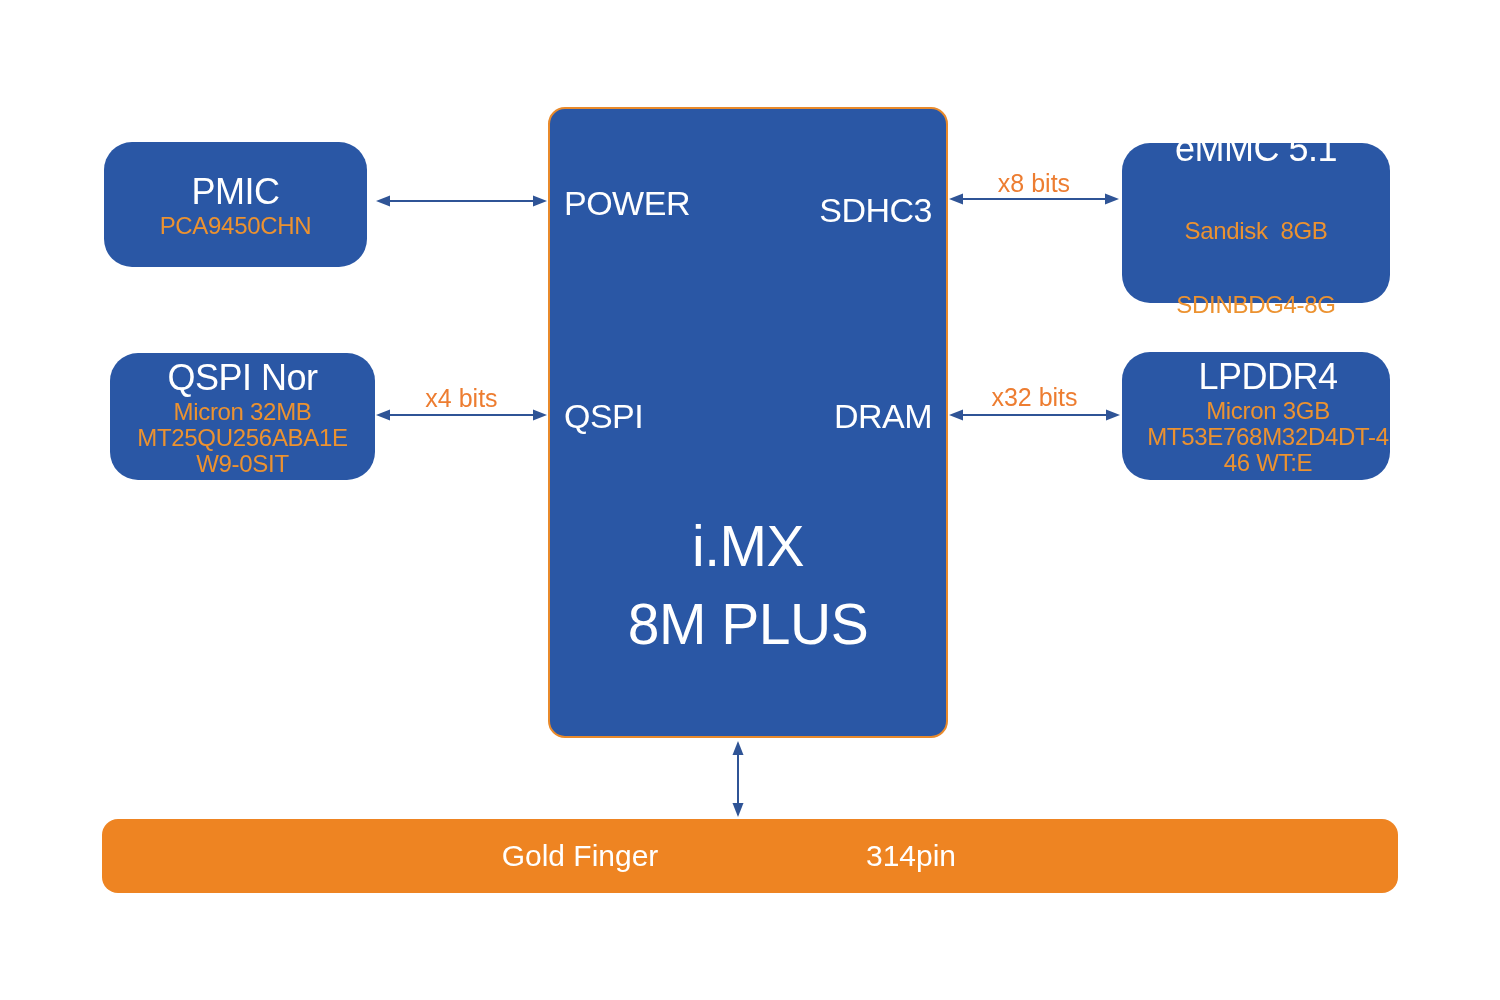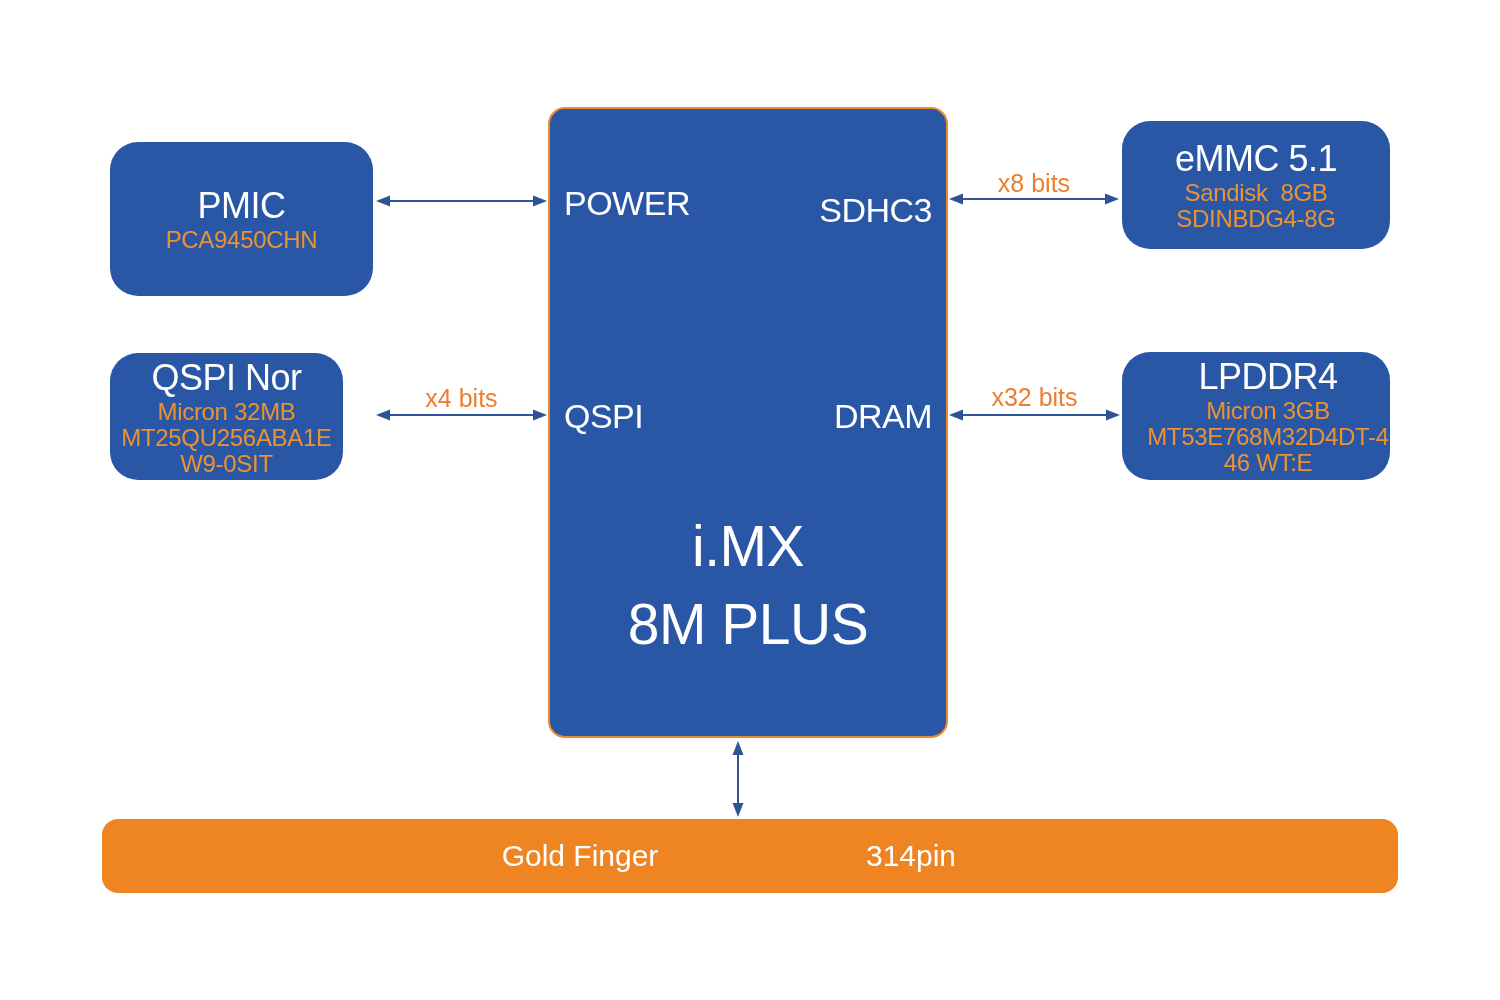--- a/index.html
+++ b/index.html
@@ -122,33 +122,33 @@
     <span class="port port-power">POWER</span>
     <span class="port port-sdhc3">SDHC3</span>
     <span class="port port-qspi">QSPI</span>
     <span class="port port-dram">DRAM</span>
     <div class="soc-title">
       <div>i.MX</div>
       <div>8M PLUS</div>
     </div>
   </div>
 
-  <div class="blk" style="left:110px; top:142px; width:263px; height:154px;">
+  <div class="blk" style="left:104px; top:142px; width:263px; height:125px;">
     <div class="blk-title">PMIC</div>
     <div class="blk-sub">PCA9450CHN</div>
   </div>
 
-  <div class="blk" style="left:110px; top:353px; width:233px; height:127px;">
+  <div class="blk" style="left:110px; top:353px; width:265px; height:127px;">
     <div class="blk-title">QSPI Nor</div>
     <div class="blk-sub">Micron 32MB</div>
     <div class="blk-sub">MT25QU256ABA1E</div>
     <div class="blk-sub">W9-0SIT</div>
   </div>
 
-  <div class="blk" style="left:1122px; top:121px; width:268px; height:128px;">
+  <div class="blk" style="left:1122px; top:143px; width:268px; height:160px;gap:48px;">
     <div class="blk-title">eMMC 5.1</div>
     <div class="blk-sub">Sandisk  8GB</div>
     <div class="blk-sub">SDINBDG4-8G</div>
   </div>
 
   <div class="blk" style="left:1122px; top:352px; width:268px; height:128px;padding-left:24px;">
     <div class="blk-title">LPDDR4</div>
     <div class="blk-sub">Micron 3GB</div>
     <div class="blk-sub">MT53E768M32D4DT-4</div>
     <div class="blk-sub">46 WT:E</div>

